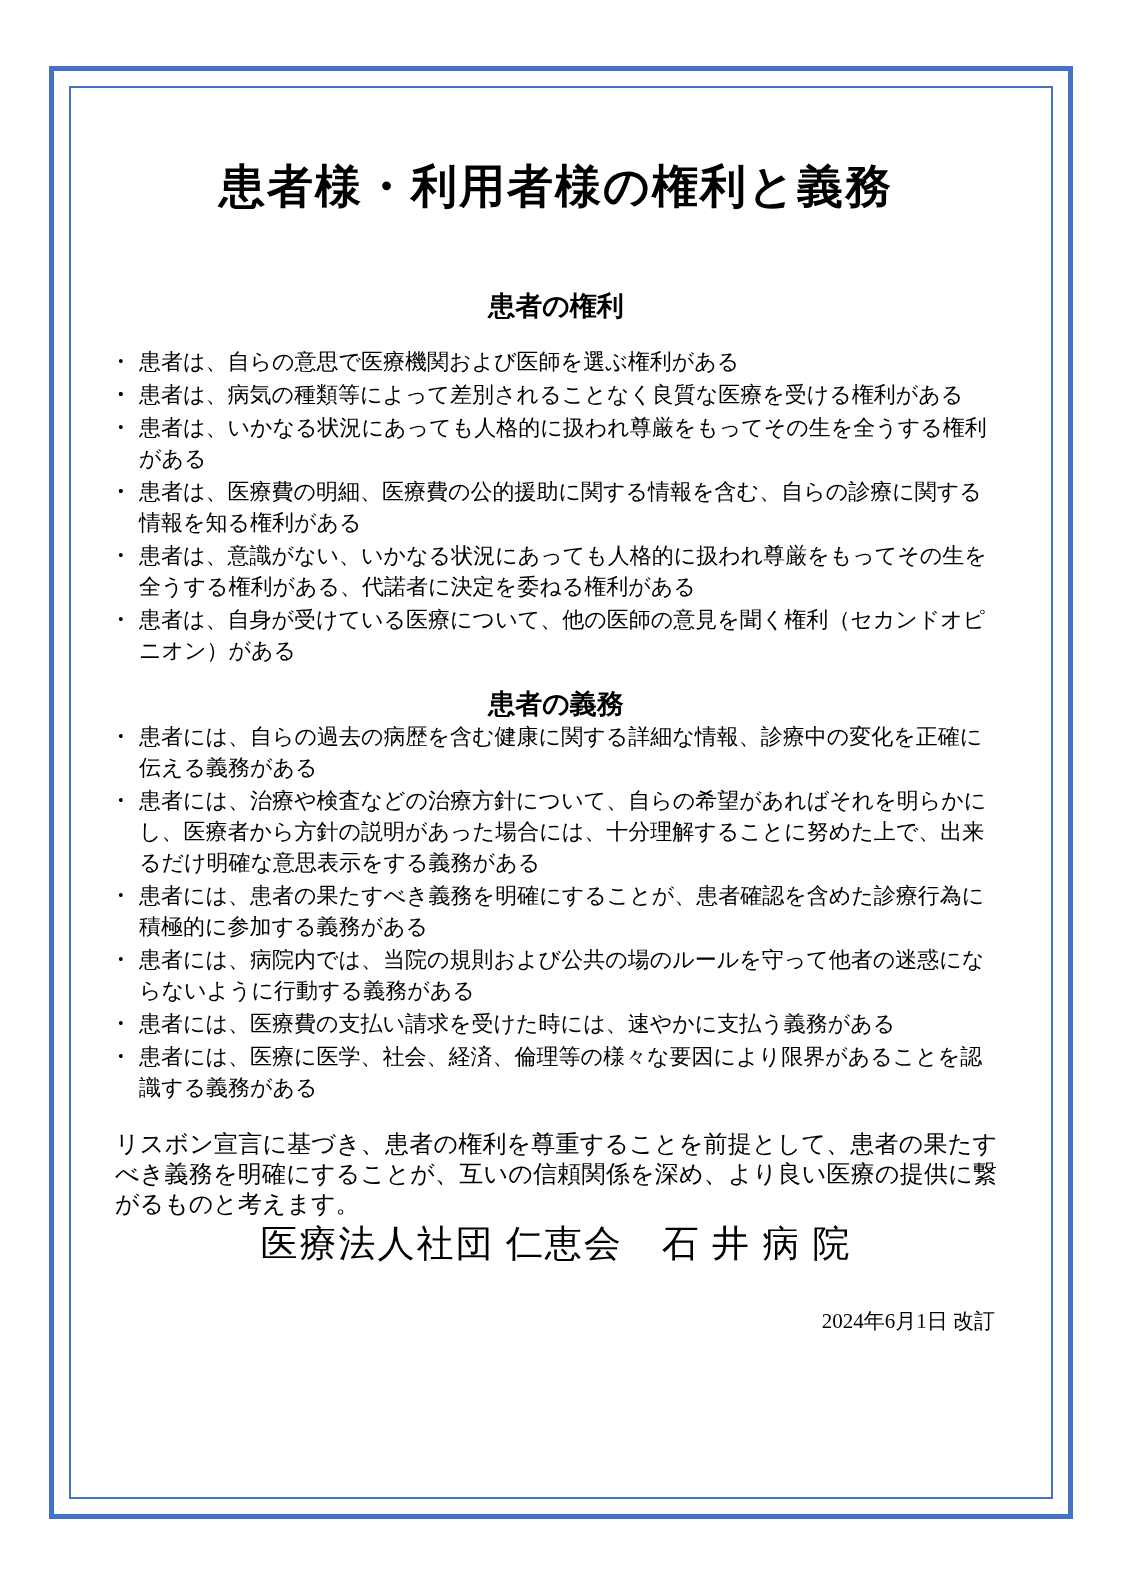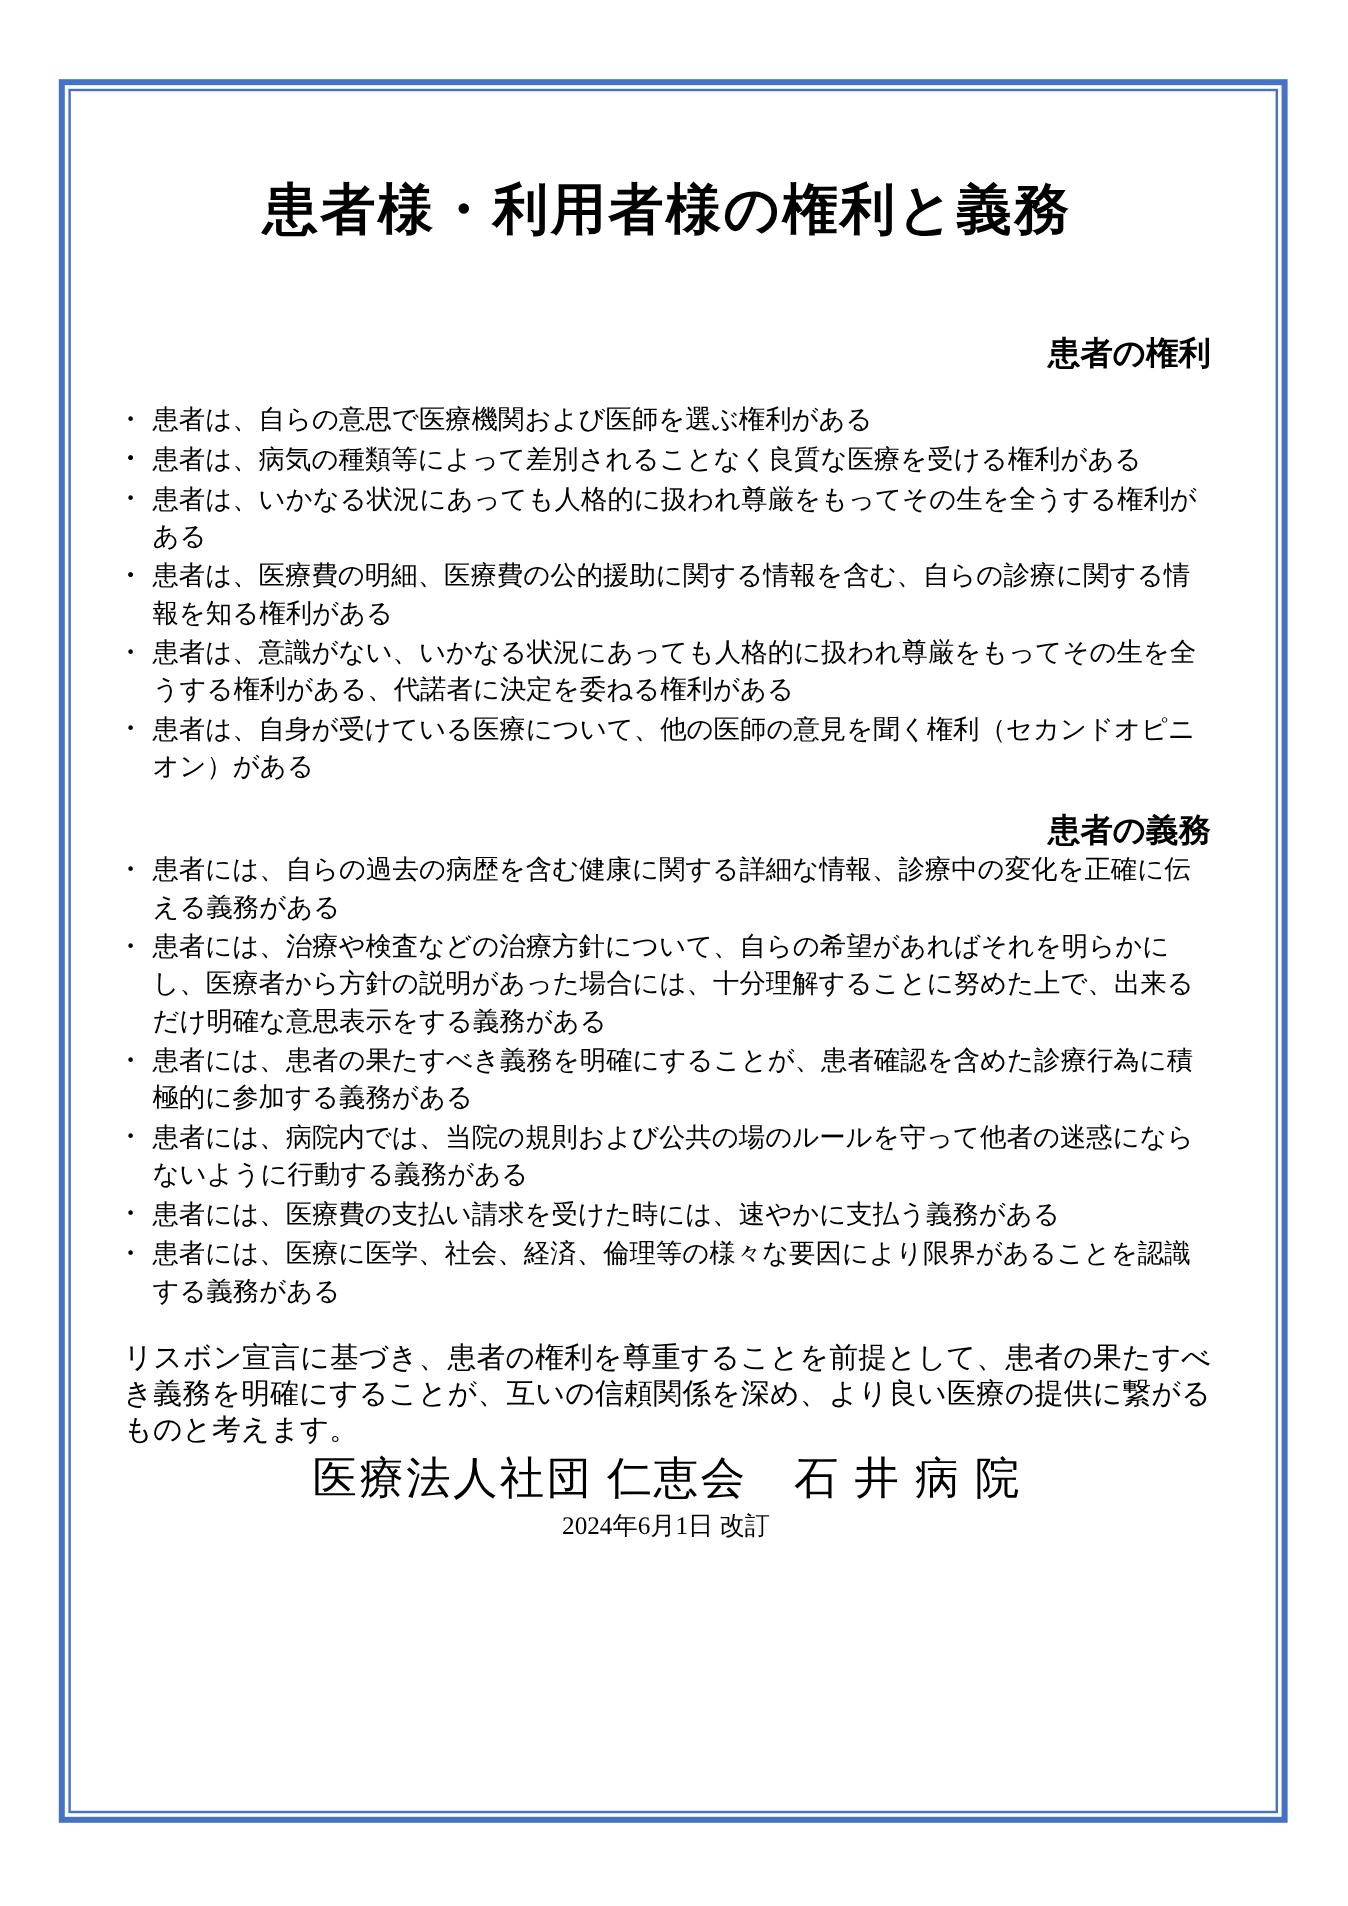--- a/index.html
+++ b/index.html
@@ -19,41 +19,41 @@
     color: var(--text-color);
     font-family: "Liberation Serif", "DejaVu Serif", serif;
   }
   .frame-outer {
     position: absolute;
     left: 49px;
     top: 66px;
     width: 1024px;
     height: 1453px;
     border: 5px solid var(--border-color);
-    padding: 3px;
+    padding: 15px;
     background: #ffffff;
   }
   .frame-inner {
     width: 100%;
     height: 100%;
     border: 2px solid var(--border-color);
     padding: 0 54px 0 44px;
     overflow: hidden;
   }
   .doc-title {
     margin: 68px 0 0 0;
     text-align: center;
     font-size: 46px;
     font-weight: bold;
     letter-spacing: 2px;
     line-height: 1.35;
     font-family: "Liberation Serif", "DejaVu Serif", serif;
   }
   .section-heading {
-    text-align: right;
+    text-align: center;
     font-family: "Liberation Sans", "DejaVu Sans", sans-serif;
     font-weight: bold;
     font-size: 27px;
     line-height: 1.2;
     margin: 0;
   }
   .rights-heading { margin-top: 72px; margin-bottom: 24px; }
   .duties-heading { margin-top: 22px; }
   ul.item-list {
     list-style: none;
@@ -80,21 +80,22 @@
     line-height: 30px;
     text-align: justify;
   }
   .org-name {
     text-align: center;
     font-size: 37px;
     letter-spacing: 2px;
     white-space: pre;
   }
   .revision-date {
-    text-align: center;
+    margin-top: 38px;
+    text-align: right;
     font-size: 21px;
     padding-right: 2px;
   }
 </style>
 </head>
 <body>
 
 <div class="frame-outer">
   <div class="frame-inner">
 

